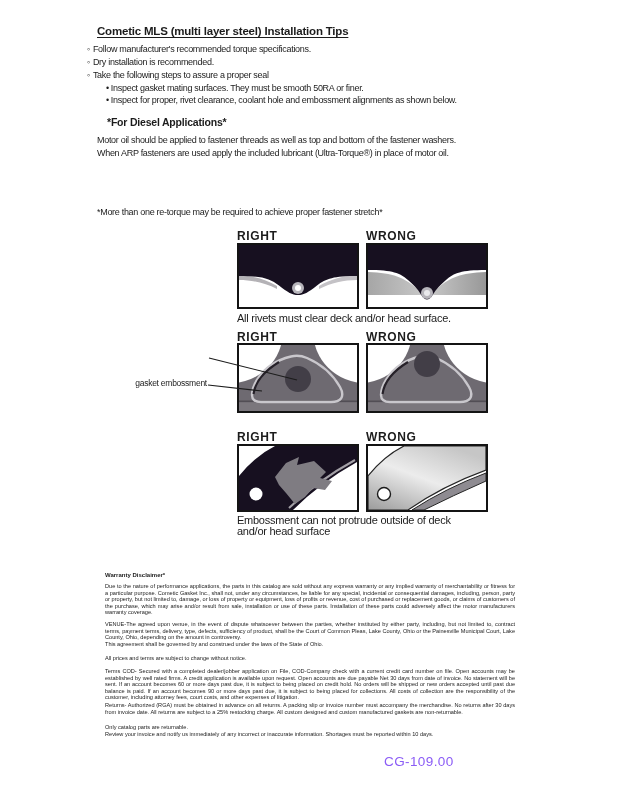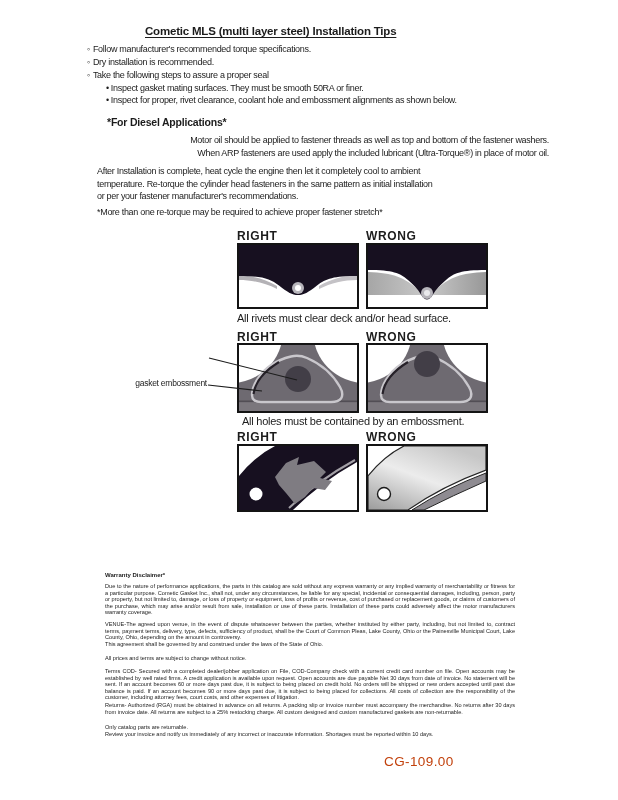--- a/index.html
+++ b/index.html
@@ -11,28 +11,28 @@
   .bullet-line{font-size:9px;letter-spacing:-0.3px;display:flex;align-items:baseline;}
   .marker{margin-right:3px;font-size:9px;}
   .h2{font-size:10.5px;font-weight:bold;letter-spacing:-0.2px;}
   .pre{white-space:pre-line;}
   .dlabel{font-size:12px;font-weight:bold;letter-spacing:0.6px;text-align:left;width:122px;}
   .caption{font-size:11px;letter-spacing:-0.25px;line-height:11px;}
   .ptr-label{font-size:8.5px;letter-spacing:-0.25px;line-height:9.5px;text-align:right;}
   .panel{display:block;border:2px solid #141414;background:#fff;}
   .fine{font-size:5.6px;line-height:6.6px;letter-spacing:0;width:410px;text-align:justify;}
   .fine-h{font-size:6px;font-weight:bold;}
-  .code{font-size:13.5px;letter-spacing:0.4px;color:#c2410c;}
+  .code{font-size:13.5px;letter-spacing:0.4px;color:#8b5cf6;}
 </style>
 </head>
 <body>
 
 <div class="page">
 
-  <div class="abs title" style="left:97px;top:25px;margin-left:48px;">Cometic MLS (multi layer steel) Installation Tips</div>
+  <div class="abs title" style="left:97px;top:25px;">Cometic MLS (multi layer steel) Installation Tips</div>
 
   <div class="abs bullet-line" style="left:87px;top:44px;">
     <span class="marker">◦</span>
     <span>Follow manufacturer's recommended torque specifications.</span>
   </div>
   <div class="abs bullet-line" style="left:87px;top:57px;">
     <span class="marker">◦</span>
     <span>Dry installation is recommended.</span>
   </div>
   <div class="abs bullet-line" style="left:87px;top:70px;">
@@ -42,25 +42,22 @@
   <div class="abs bullet-line" style="left:106px;top:83px;">
     <span class="marker" style="margin-right:2px;">•</span>
     <span>Inspect gasket mating surfaces.  They must be smooth 50RA or finer.</span>
   </div>
   <div class="abs bullet-line" style="left:106px;top:95px;">
     <span class="marker" style="margin-right:2px;">•</span>
     <span>Inspect for proper, rivet clearance, coolant hole and embossment alignments as shown below.</span>
   </div>
 
   <div class="abs h2" style="left:107px;top:116px;">*For Diesel Applications*</div>
-  <div class="abs body-txt pre" style="left:79px;top:134px;width:470px;text-align:right;">Motor oil should be applied to fastener threads as well as top and bottom of the fastener washers.
+  <div class="abs body-txt pre" style="left:97px;top:134px;width:470px;">Motor oil should be applied to fastener threads as well as top and bottom of the fastener washers.
 When ARP fasteners are used apply the included lubricant (Ultra-Torque®) in place of motor oil.</div>
-  <div class="abs body-txt pre" style="left:97px;top:165px;width:470px;">After Installation is complete, heat cycle the engine then let it completely cool to ambient
-temperature. Re-torque the cylinder head fasteners in the same pattern as initial installation
-or per your fastener manufacturer's recommendations.</div>
   <div class="abs body-txt" style="left:97px;top:206px;width:470px;">*More than one re-torque may be required to achieve proper fastener stretch*</div>
 
   <div class="abs dlabel" style="left:237px;top:229px;">RIGHT</div>
   <div class="abs dlabel" style="left:366px;top:229px;">WRONG</div>
 
   <svg class="abs panel" style="left:237px;top:243px;" width="118" height="62" viewBox="0 0 118 62">
     <rect width="118" height="62" fill="#ffffff"></rect>
     <path d="M0,30 C14,31 26,34 38,41 L38,44 C26,38 13,35 0,35 Z" fill="#b4b2b6"></path>
     <path d="M118,30 C104,31 92,34 80,41 L80,44 C92,38 105,35 118,35 Z" fill="#c4c2c6"></path>
     <path d="M0,0 H118 V31 C95,31 87,33.5 78,40.5 C69,47.5 65,50 59,50 C53,50 49,47.5 40,40.5 C31,33.5 23,31 0,31 Z" fill="#171020"></path>
@@ -111,21 +108,20 @@
     <path d="M22,57 Q13,57 13,50 Q13,43 18,35 Q29,17 52,11.5 Q60,9.5 68,13 Q90,22.5 101,42 Q105,49 102,53.5 Q99.5,57 92,57 Z" fill="none" stroke="#c9c7cc" stroke-width="2.4" stroke-linejoin="round"></path>
     <path d="M14.5,49 Q17,31 40,17" fill="none" stroke="#262129" stroke-width="2.2"></path>
     <circle cx="59" cy="19" r="13" fill="#423e47"></circle>
   </svg>
 
   <svg class="abs" style="left:200px;top:350px;z-index:5;" width="100" height="45" viewBox="0 0 100 45">
     <line x1="9" y1="8" x2="97" y2="30" stroke="#1b1b1b" stroke-width="1.1"></line>
     <line x1="8" y1="35" x2="62" y2="41" stroke="#1b1b1b" stroke-width="1.1"></line>
   </svg>
 
-  <div class="abs caption" style="left:242px;top:416px;width:280px;">All holes must be contained by an embossment.</div>
 
   <div class="abs dlabel" style="left:237px;top:430px;">RIGHT</div>
   <div class="abs dlabel" style="left:366px;top:430px;">WRONG</div>
 
   <svg class="abs panel" style="left:237px;top:444px;" width="118" height="64" viewBox="0 0 118 64">
     <rect width="118" height="64" fill="#ffffff"></rect>
     <path d="M0,30 Q16,10 36,0 L118,0 V16 Q82,36 54,64 L0,64 Z" fill="#171020"></path>
     <path d="M50,62 Q78,35 116,14" fill="none" stroke="#a3a0a6" stroke-width="2"></path>
     <path d="M36,31 L47,17 60,11 58,19 75,15 87,26 81,32 93,35 86,44 74,42 66,51 56,58 47,47 40,39 Z" fill="#7f7c82"></path>
     <circle cx="17" cy="48" r="6.5" fill="#ffffff"></circle>
@@ -138,20 +134,22 @@
           <stop offset="0.55" stop-color="#ececec"></stop>
           <stop offset="1" stop-color="#c6c6c6"></stop>
       </linearGradient>
     </defs>
     <rect width="118" height="64" fill="#ffffff"></rect>
     <path d="M0,30 Q16,10 36,0 L118,0 V24 Q74,40 40,64 L0,64 Z" fill="url(#g3w)" stroke="#242424" stroke-width="1.2"></path>
     <path d="M44,64 Q78,42 118,27 L118,35 Q84,50 56,64 Z" fill="#8e8b91" stroke="#242424" stroke-width="1"></path>
     <circle cx="16" cy="48" r="6.5" fill="#ffffff" stroke="#1c1c1c" stroke-width="1.4"></circle>
   </svg>
 
+  <div class="abs caption pre" style="left:237px;top:515px;width:280px;">Embossment can not protrude outside of deck
+and/or head surface</div>
 
   <div class="abs fine-h" style="left:105px;top:572px;">Warranty Disclaimer*</div>
   <div class="abs fine" style="left:105px;top:583px;">Due to the nature of performance applications, the parts in this catalog are sold without any express warranty or any implied warranty of merchantability or fitness for a particular purpose.  Cometic Gasket Inc., shall not, under any circumstances, be liable for any special, incidental or consequential damages, including, person, party or property, but not limited to, damage, or loss of property or equipment, loss of profits or revenue, cost of purchased or replacement goods, or claims of customers of the purchase, which may arise and/or result from sale, installation or use of these parts.  Installation of these parts could adversely affect the motor manufacturers warranty coverage.</div>
   <div class="abs fine pre" style="left:105px;top:621px;">VENUE-The agreed upon venue, in the event of dispute whatsoever between the parties, whether instituted by either party, including, but not limited to, contract terms, payment terms, delivery, type, defects, sufficiency of product, shall be the Court of Common Pleas, Lake County, Ohio or the Painesville Municipal Court, Lake County, Ohio, depending on the amount in controversy.
 This agreement shall be governed by and construed under the laws of the State of Ohio.</div>
   <div class="abs fine" style="left:105px;top:655px;">All prices and terms are subject to change without notice.</div>
   <div class="abs fine" style="left:105px;top:668px;">Terms COD- Secured with a completed dealer/jobber application on File, COD-Company check with a current credit card number on file.  Open accounts may be established by well rated firms.  A credit application is available upon request.  Open accounts are due payable Net 30 days from date of invoice.  No statement will be sent.  If an account becomes 60 or more days past due, it is subject to being placed on credit hold.  No orders will be shipped or new orders accepted until past due balance is paid.  If an account becomes 90 or more days past due, it is subject to being placed for collections.  All costs of collection are the responsibility of the customer, including attorney fees, court costs, and other expenses of litigation.</div>
   <div class="abs fine" style="left:105px;top:702px;">Returns- Authorized (RGA) must be obtained in advance on all returns.  A packing slip or invoice number must accompany the merchandise.  No returns after 30 days from invoice date.  All returns are subject to a 25% restocking charge.  All custom designed and custom manufactured gaskets are non-returnable.</div>
   <div class="abs fine pre" style="left:105px;top:724px;">Only catalog parts are returnable.
 Review your invoice and notify us immediately of any incorrect or inaccurate information.  Shortages must be reported within 10 days.</div>

